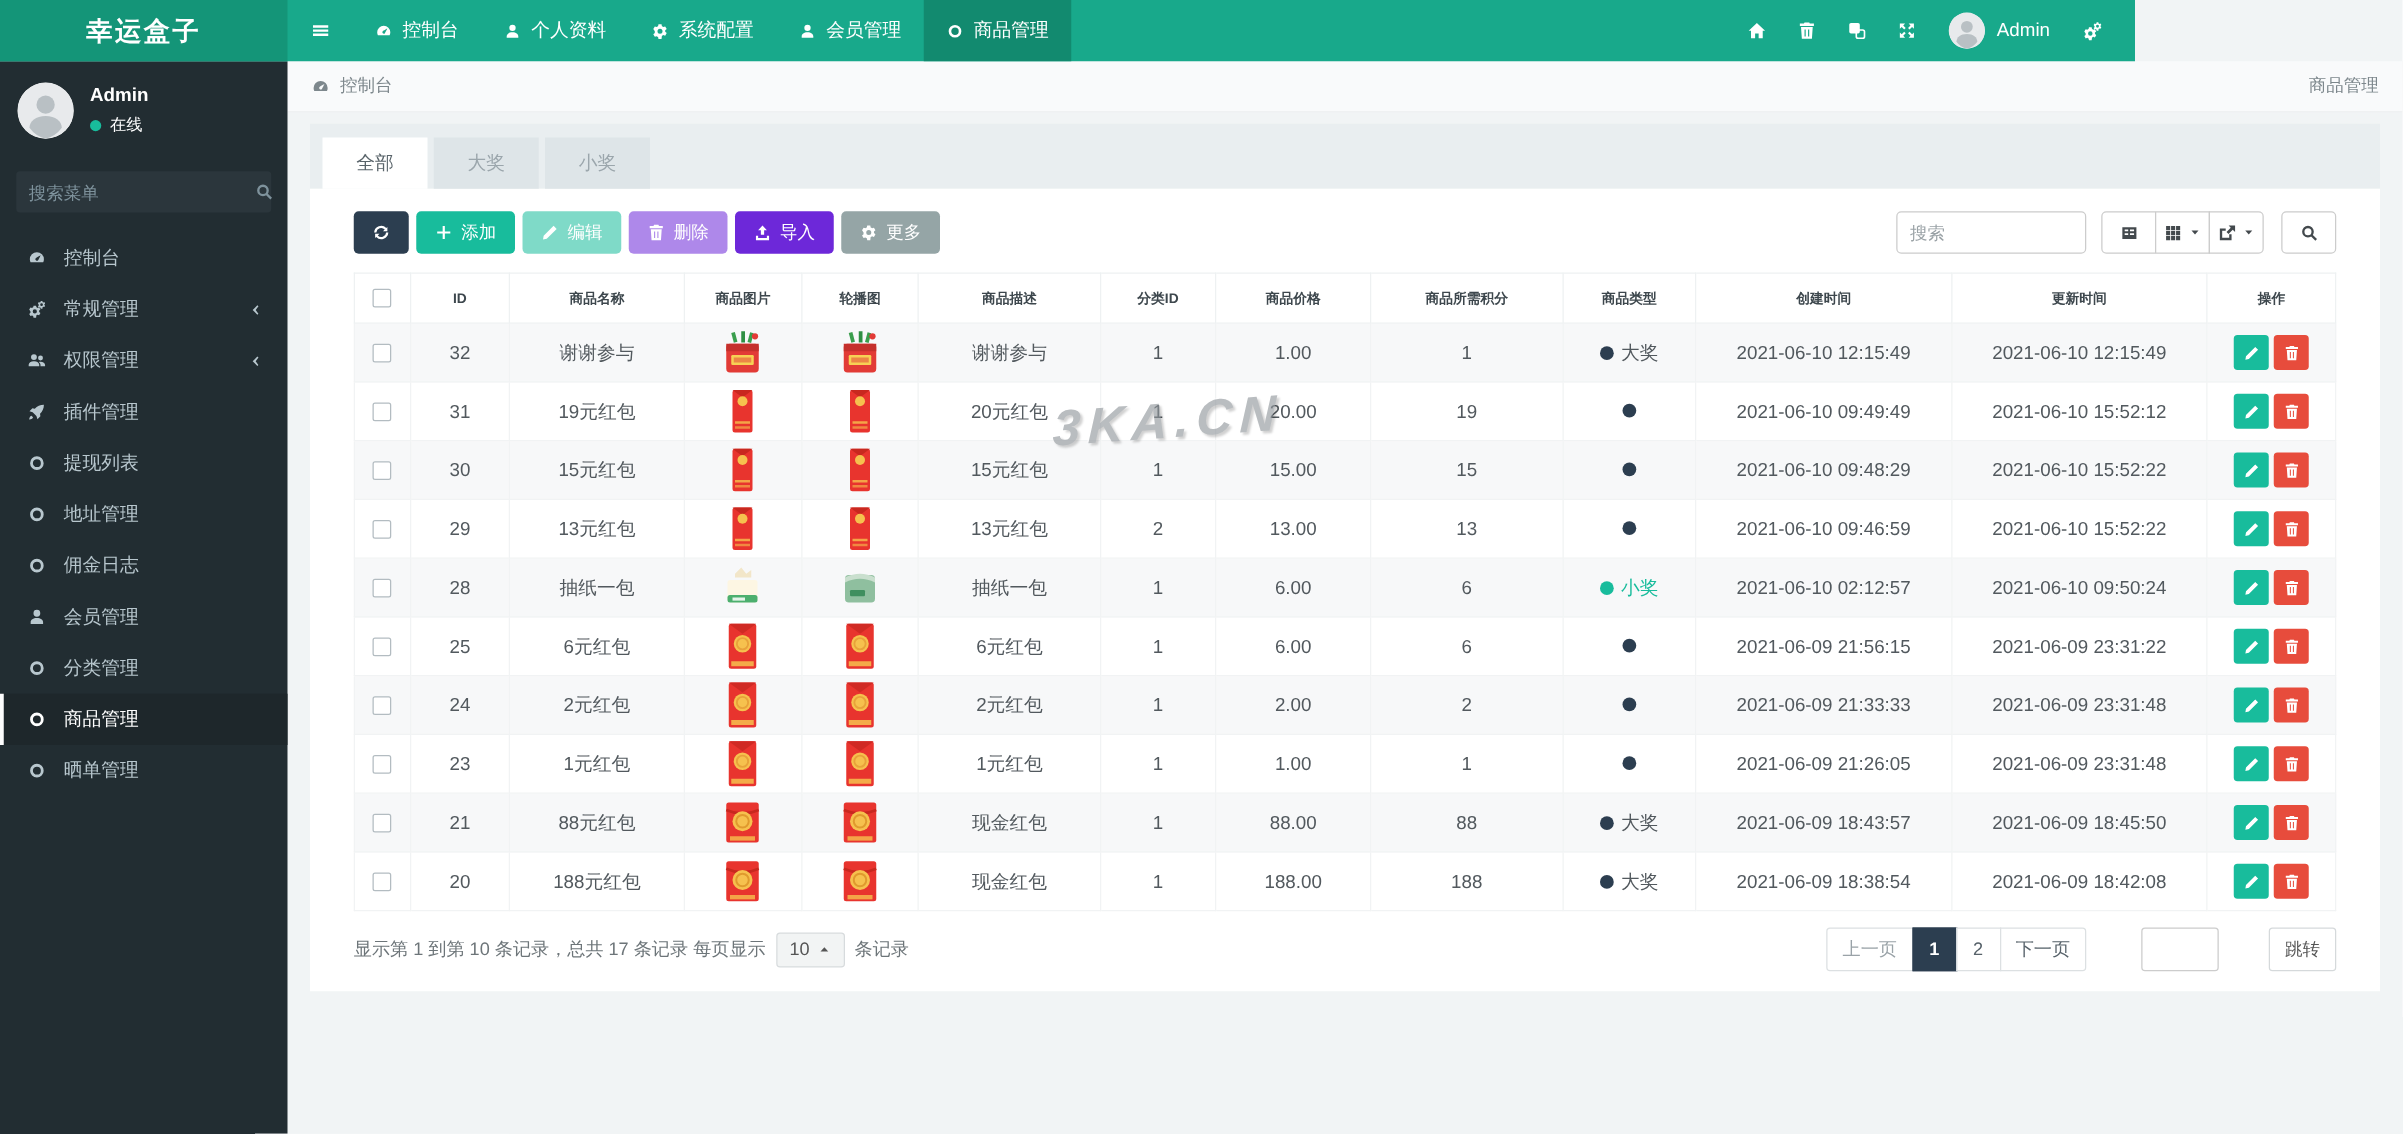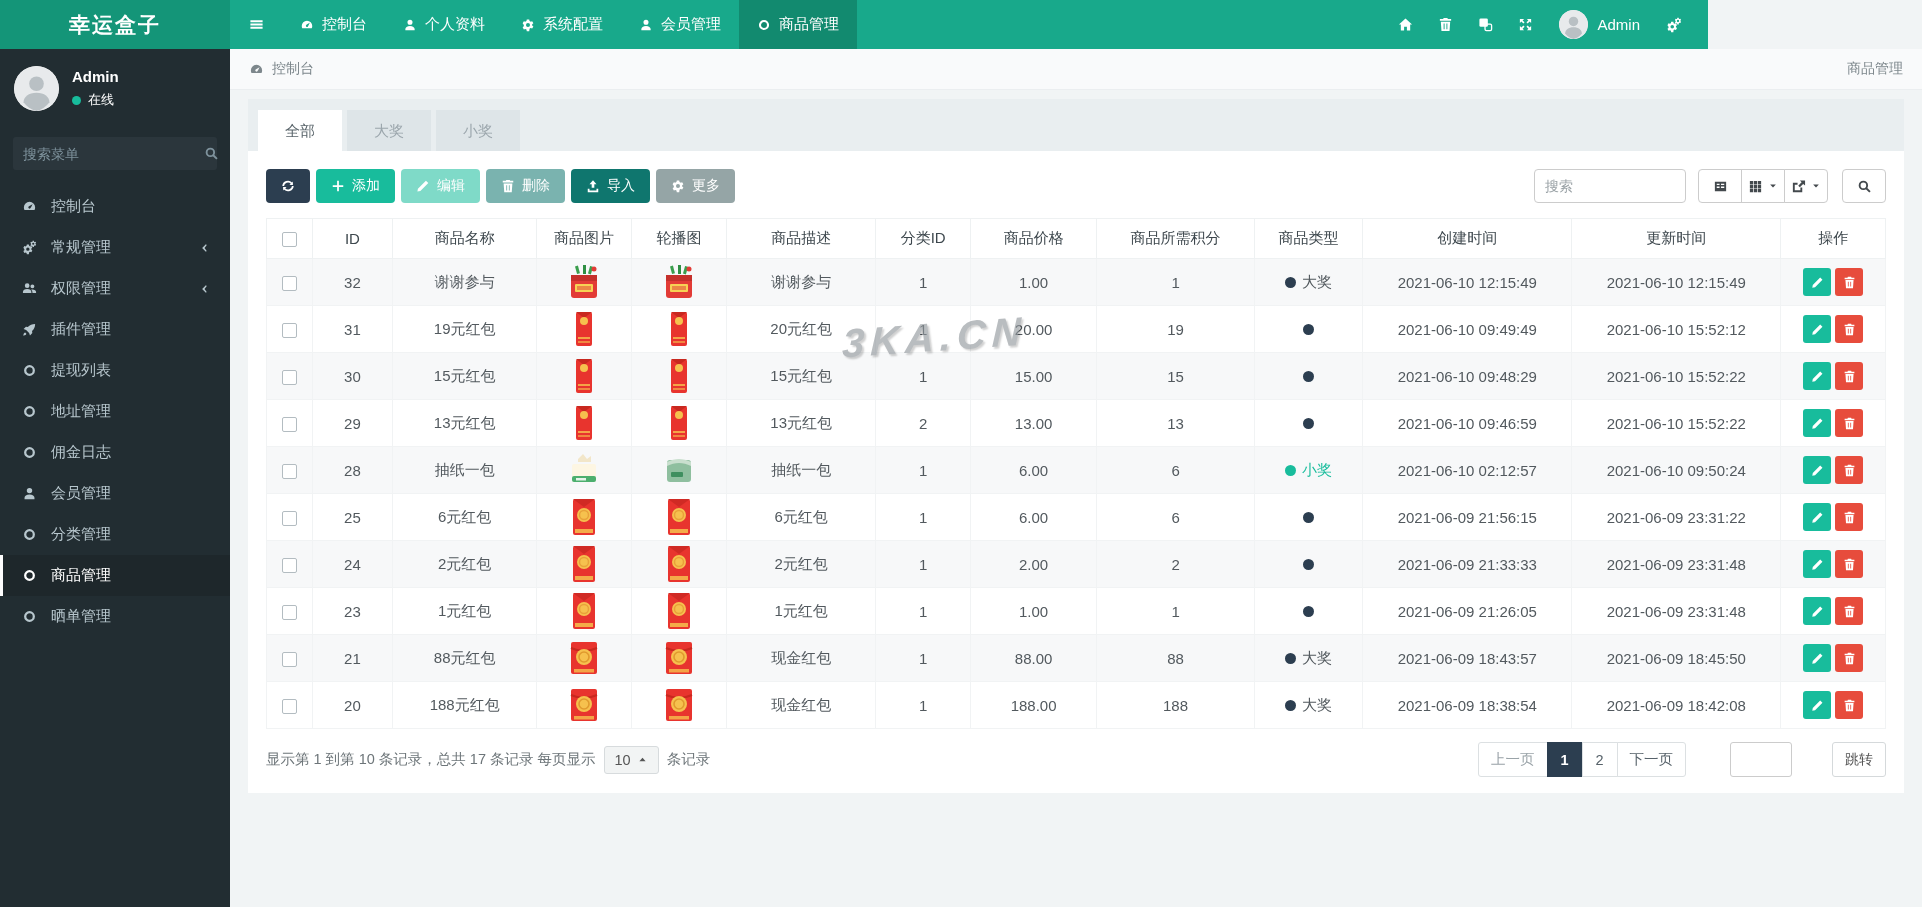--- a/index.html
+++ b/index.html
@@ -40,44 +40,44 @@
 
 .main { position:absolute; top:49px; left:230px; right:0; bottom:0; background:#f1f4f5; }
 .breadcrumb-bar { height:41px; background:#f9fafb; border-bottom:1px solid #ebeef0; display:flex; align-items:center; justify-content:space-between; padding:0 19px; color:#7d878c; font-size:14px; }
 .bc-left { display:flex; align-items:center; gap:8px; cursor:pointer; }
 .content { padding:9px 18px 0; }
 
 .tabbar { background:#e9eef0; padding:11px 0 0 10px; display:flex; gap:5px; }
 .tab { height:41px; line-height:41px; padding:0 27px; font-size:15px; background:#dee5e8; color:#9ba6ac; cursor:pointer; }
 .tab.active { background:#ffffff; color:#59646a; }
 
-.panel-body { background:#fff; padding:18px 18px 16px; }
+.panel-body { background:#fff; padding:18px 35px 16px; }
 
 
 .toolbar { display:flex; justify-content:space-between; align-items:center; margin-bottom:15px; }
 .toolbar-left { display:flex; gap:6px; }
 .btn { height:34px; border:none; border-radius:4px; font-size:14px; font-family:inherit; display:inline-flex; align-items:center; gap:7px; padding:0 15px; color:#fff; cursor:pointer; }
 .btn .icon { display:flex; }
 .btn-primary { background:#2c3e50; }
 .btn-success { background:#18bc9c; }
-.btn-danger { background:#0f766e; }
+.btn-danger { background:#6d28d9; }
 .btn-default { background:#95a5a6; }
 .btn.disabled { opacity:.55; cursor:default; }
 .toolbar-right { display:flex; align-items:flex-start; }
 .search-input { width:152px; height:34px; border:1px solid #ccc; border-radius:4px; padding:0 10px; font-size:14px; font-family:inherit; color:#555; outline:none; }
 .search-input::placeholder { color:#9aa2a6; }
 .btn-group { display:inline-flex; margin-left:12px; }
 .btn-white { background:#fff; border:1px solid #ccc; color:#43494d; height:34px; min-width:44px; display:inline-flex; align-items:center; justify-content:center; gap:5px; cursor:pointer; margin-left:-1px; }
 .btn-group .btn-white:first-child { border-radius:4px 0 0 4px; margin-left:0; }
 .btn-group .btn-white:last-child { border-radius:0 4px 4px 0; }
 .btn-sq { border-radius:4px; margin-left:14px; }
 
 
 table.grid { width:100%; border-collapse:collapse; }
-table.grid th { height:40px; font-size:15px; font-weight:normal; color:#3d474d; border:1px solid #eef1f2; background:#fff; padding:0 4px; }
+table.grid th { height:40px; font-size:11px; font-weight:bold; color:#3d474d; border:1px solid #eef1f2; background:#fff; padding:0 4px; }
 table.grid td { height:47px; font-size:15px; color:#52595e; text-align:center; border:1px solid #f1f3f4; padding:0 4px; }
 table.grid tr.odd td { background:#f7f8f9; }
 .cb { width:15px; height:15px; border:1px solid #b3bcc1; border-radius:2px; background:#fff; display:inline-block; vertical-align:middle; cursor:pointer; }
 .thumb { display:inline-block; width:40px; height:40px; vertical-align:middle; }
 .type-cell { display:inline-flex; align-items:center; gap:6px; justify-content:center; }
 .type-dot { width:11px; height:11px; border-radius:50%; display:inline-block; }
 .act-btn { width:28px; height:28px; border:none; border-radius:3px; display:inline-flex; align-items:center; justify-content:center; color:#fff; cursor:pointer; margin:0 2px; vertical-align:middle; }
 .act-edit { background:#18bc9c; }
 .act-del { background:#e74c3c; }
 

